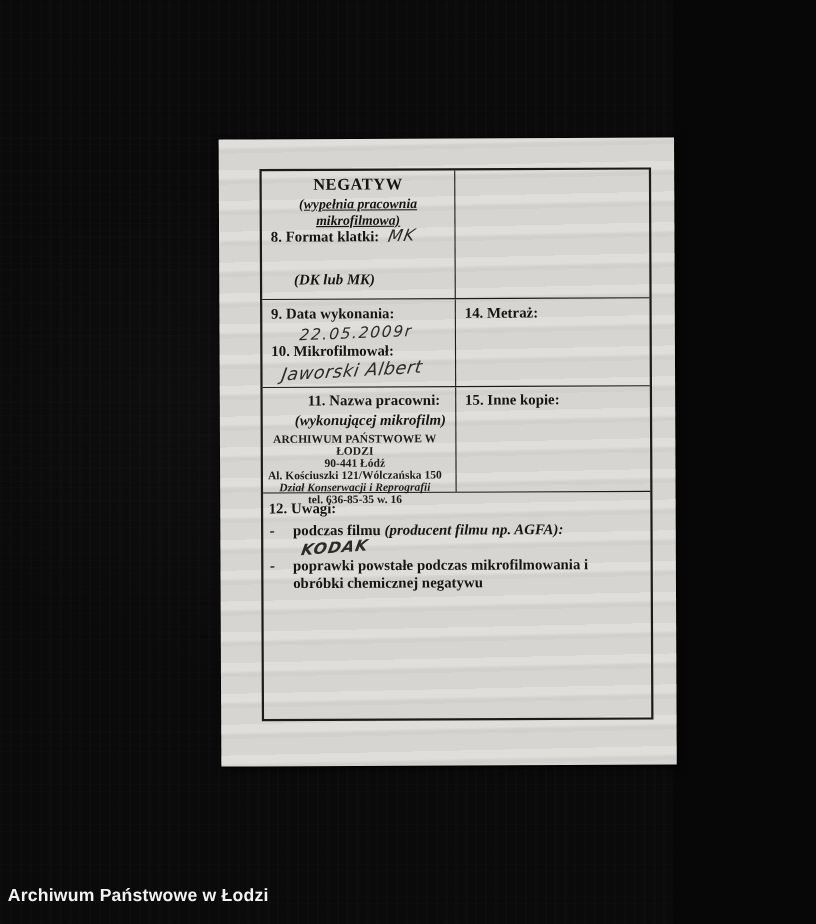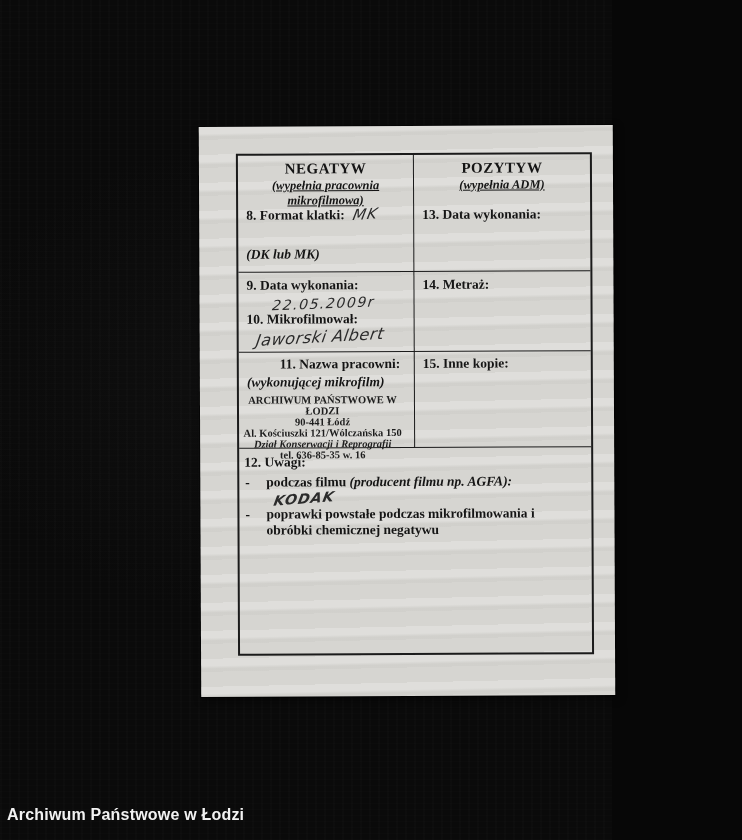--- a/index.html
+++ b/index.html
@@ -41,21 +41,21 @@
   .row2 { height: 80px; }
   .row3 { height: 96px; }
   .row4 { flex: 1; border-bottom: none; position: relative; }
   .cell { position: relative; box-sizing: border-box; }
   .cell.left  { width: 50%; border-right: 1.5px solid #1b1b1b; }
   .cell.right { width: 50%; }
   .colhead { text-align: center; padding-top: 5px; }
   .colhead .title { font-weight: bold; font-size: 15px; letter-spacing: 0.5px; }
   .colhead .sub { font-weight: bold; font-style: italic; font-size: 12.5px; margin-top: 1px; text-decoration: underline; }
   .lbl { font-weight: bold; font-size: 13.5px; }
-  .hint { font-weight: bold; font-style: italic; font-size: 13.5px; }
+  .hint { font-weight: bold; font-style: italic; font-size: 13.5px; margin-left: 21px; }
   .abs { position: absolute; left: 8px; white-space: nowrap; }
   .hand {
     font-family: "DejaVu Sans", sans-serif;
     font-style: italic;
     color: #2b2b2b;
     display: inline-block;
   }
   .hand-mk { font-size: 15px; transform: skewX(-14deg) rotate(-3deg); letter-spacing: 1px; margin-left: 4px; }
   .hand-date { font-size: 14px; transform: skewX(-8deg) rotate(-2deg); letter-spacing: 1.5px; }
   .hand-sig  { font-size: 16px; transform: skewX(-12deg) rotate(-3deg); letter-spacing: 0.5px; }
@@ -88,27 +88,20 @@
         <div class="cell left">
           <div class="colhead">
             <div class="title">NEGATYW</div>
             <div class="sub">(wypełnia pracownia mikrofilmowa)</div>
           </div>
           <div class="abs" style="top:50px;">
             <span class="lbl">8. Format klatki:</span>
             <span class="hand hand-mk">MK</span>
           </div>
           <div class="abs hint" style="top:91px;">(DK lub MK)</div>
-        </div>
-        <div class="cell right">
-          <div class="colhead">
-            <div class="title">POZYTYW</div>
-            <div class="sub">(wypełnia ADM)</div>
-          </div>
-          <div class="abs lbl" style="top:52px;">13. Data wykonania:</div>
         </div>
       </div>
 
       <div class="row row2">
         <div class="cell left">
           <div class="abs lbl" style="top:5px;">9. Data wykonania:</div>
           <div class="abs" style="top:22px; left:34px;">
             <span class="hand hand-date">22.05.2009r</span>
           </div>
           <div class="abs lbl" style="top:39px;">10. Mikrofilmował:</div>

